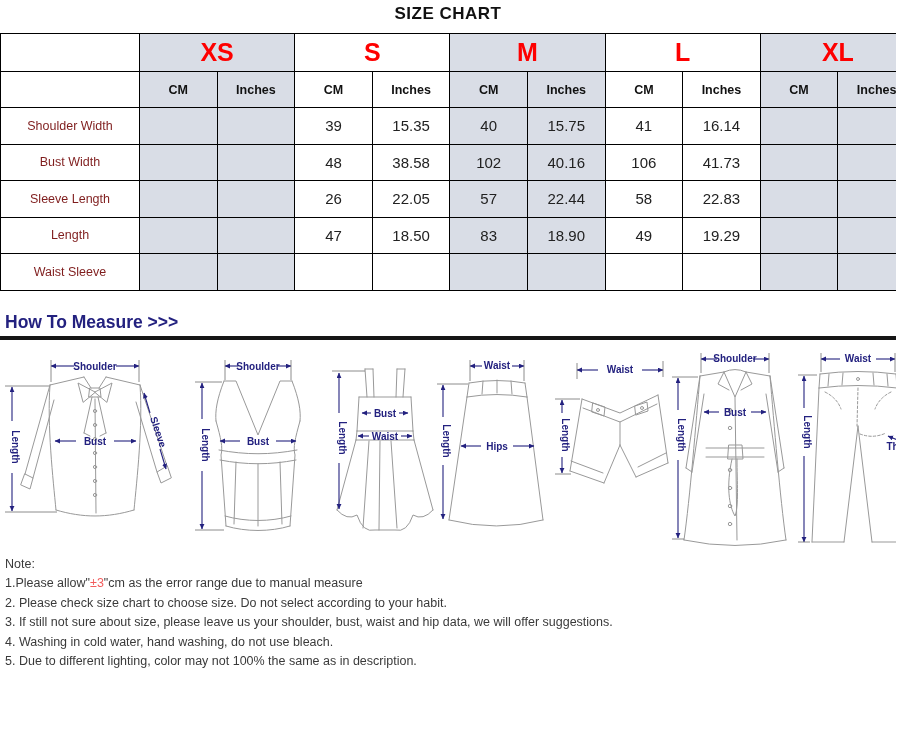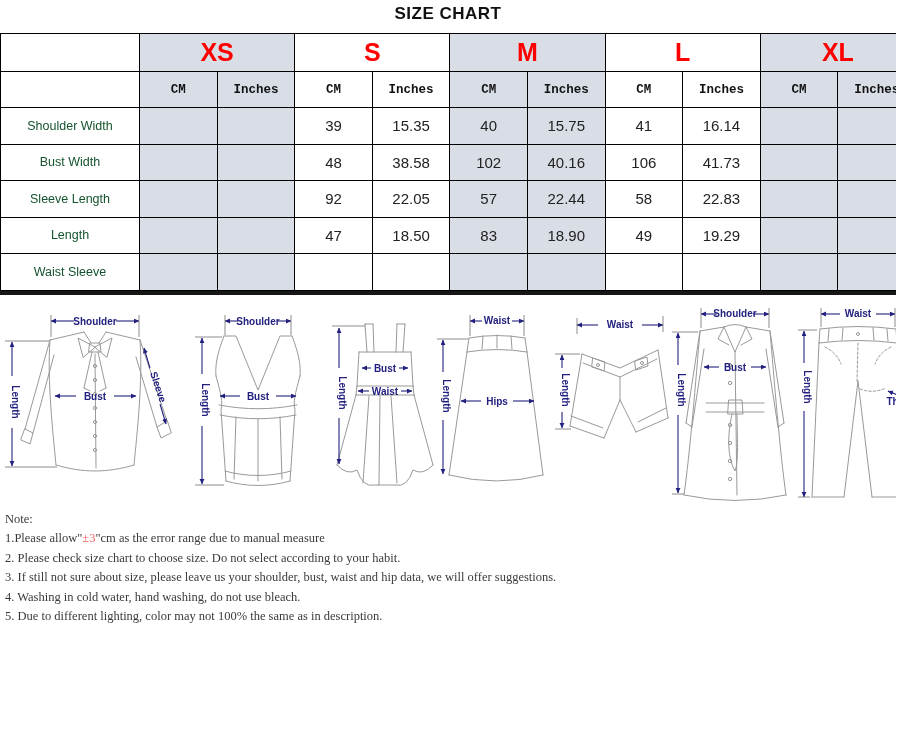--- a/index.html
+++ b/index.html
@@ -7,33 +7,33 @@
   .page{width:896px;height:750px;overflow:hidden;position:relative;}
   h1.title{margin:4px 0 9px;text-align:center;font-size:17px;font-weight:bold;color:#111;letter-spacing:.5px;}
   table{width:916px;border-collapse:collapse;table-layout:fixed;}
   th,td{border:1px solid #000;text-align:center;vertical-align:middle;padding:0;font-weight:normal;color:#1a1a1a;overflow:hidden;}
   col.label-col{width:139px;}
   .shaded{background:#d9dde6;}
   tr.size-row{height:38px;}
   tr.unit-row{height:36px;}
   tbody tr{height:36.5px;}
   th.size-letter{color:#fe0000;font-weight:bold;font-size:25px;}
-  th.unit{font-weight:bold;font-size:12.5px;color:#111;font-family:Liberation Mono, monospace;}
-  th.row-label{font-size:12.5px;color:#14532d;}
+  th.unit{font-weight:bold;font-size:12.5px;color:#111;}
+  th.row-label{font-size:12.5px;color:#7f1d1d;}
   td.val{font-size:15px;color:#222;}
   .measure-heading{color:#23217f;font-size:17.5px;font-weight:bold;margin:21px 0 3px 5px;}
   .rule{height:4px;background:#161616;width:916px;}
   .figures{display:flex;align-items:center;justify-content:space-between;margin-top:8px;width:916px;}
   .figures svg{display:block;flex:0 0 auto;}
   .gar{stroke:#999;fill:none;stroke-width:1;stroke-linejoin:round;stroke-linecap:round;}
   .mea line{stroke:#23217f;stroke-width:1.1;}
   line.ext{stroke:#6e6e6e;stroke-width:0.8;}
   .mea text{fill:#23217f;font-size:10px;font-weight:bold;text-anchor:middle;font-family:"Liberation Sans",sans-serif;}
   .dash{stroke-dasharray:2.5 2;}
-  .notes{margin:7px 0 0 5px;font-size:12.5px;color:#3a3a3a;line-height:19.5px;font-family:Liberation Serif, serif;}
+  .notes{margin:7px 0 0 5px;font-size:12.5px;color:#3a3a3a;line-height:19.5px;}
   .red{color:#f25c5c;}
 </style>
 </head>
 <body>
 
 <div class="page">
 
   <h1 class="title">SIZE CHART</h1>
 
   <table>
@@ -97,21 +97,21 @@
           <td class="val shaded">40.16</td>
           <td class="val">106</td>
           <td class="val">41.73</td>
           <td class="val shaded"></td>
           <td class="val shaded"></td>
         </tr>
         <tr>
           <th class="row-label">Sleeve Length</th>
           <td class="val shaded"></td>
           <td class="val shaded"></td>
-          <td class="val">92</td>
+          <td class="val">26</td>
           <td class="val">22.05</td>
           <td class="val shaded">57</td>
           <td class="val shaded">22.44</td>
           <td class="val">58</td>
           <td class="val">22.83</td>
           <td class="val shaded"></td>
           <td class="val shaded"></td>
         </tr>
         <tr>
           <th class="row-label">Length</th>
@@ -135,20 +135,21 @@
           <td class="val shaded"></td>
           <td class="val shaded"></td>
           <td class="val"></td>
           <td class="val"></td>
           <td class="val shaded"></td>
           <td class="val shaded"></td>
         </tr>
       </tbody>
   </table>
 
+  <div class="measure-heading">How To Measure &gt;&gt;&gt;</div>
   <div class="rule"></div>
 
   <div class="figures">
 
     <svg width="190" height="190" viewBox="0 0 190 190">
       <defs>
           <marker id="m1" markerWidth="7" markerHeight="6" refX="5.2" refY="2.5" orient="auto" markerUnits="userSpaceOnUse">
             <path d="M0,0 L5.5,2.5 L0,5 Z" fill="#23217f" stroke="none"></path>
           </marker>
         </defs>

